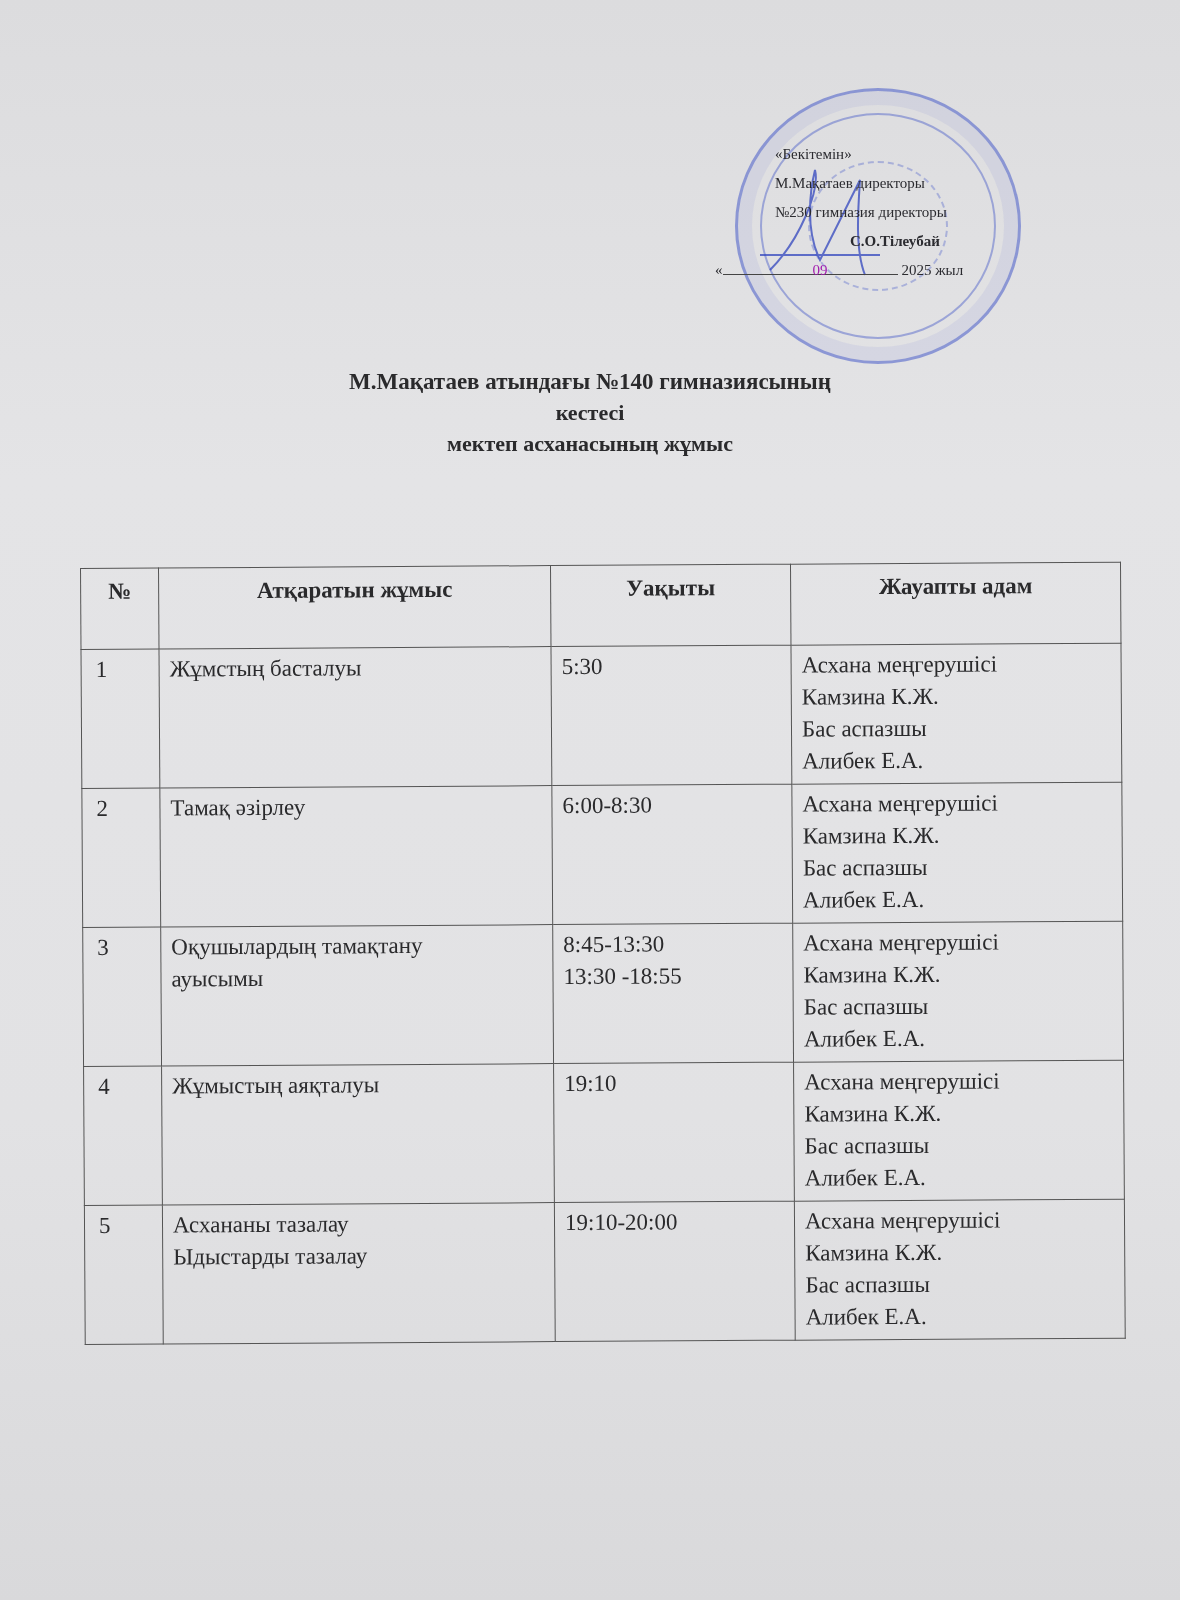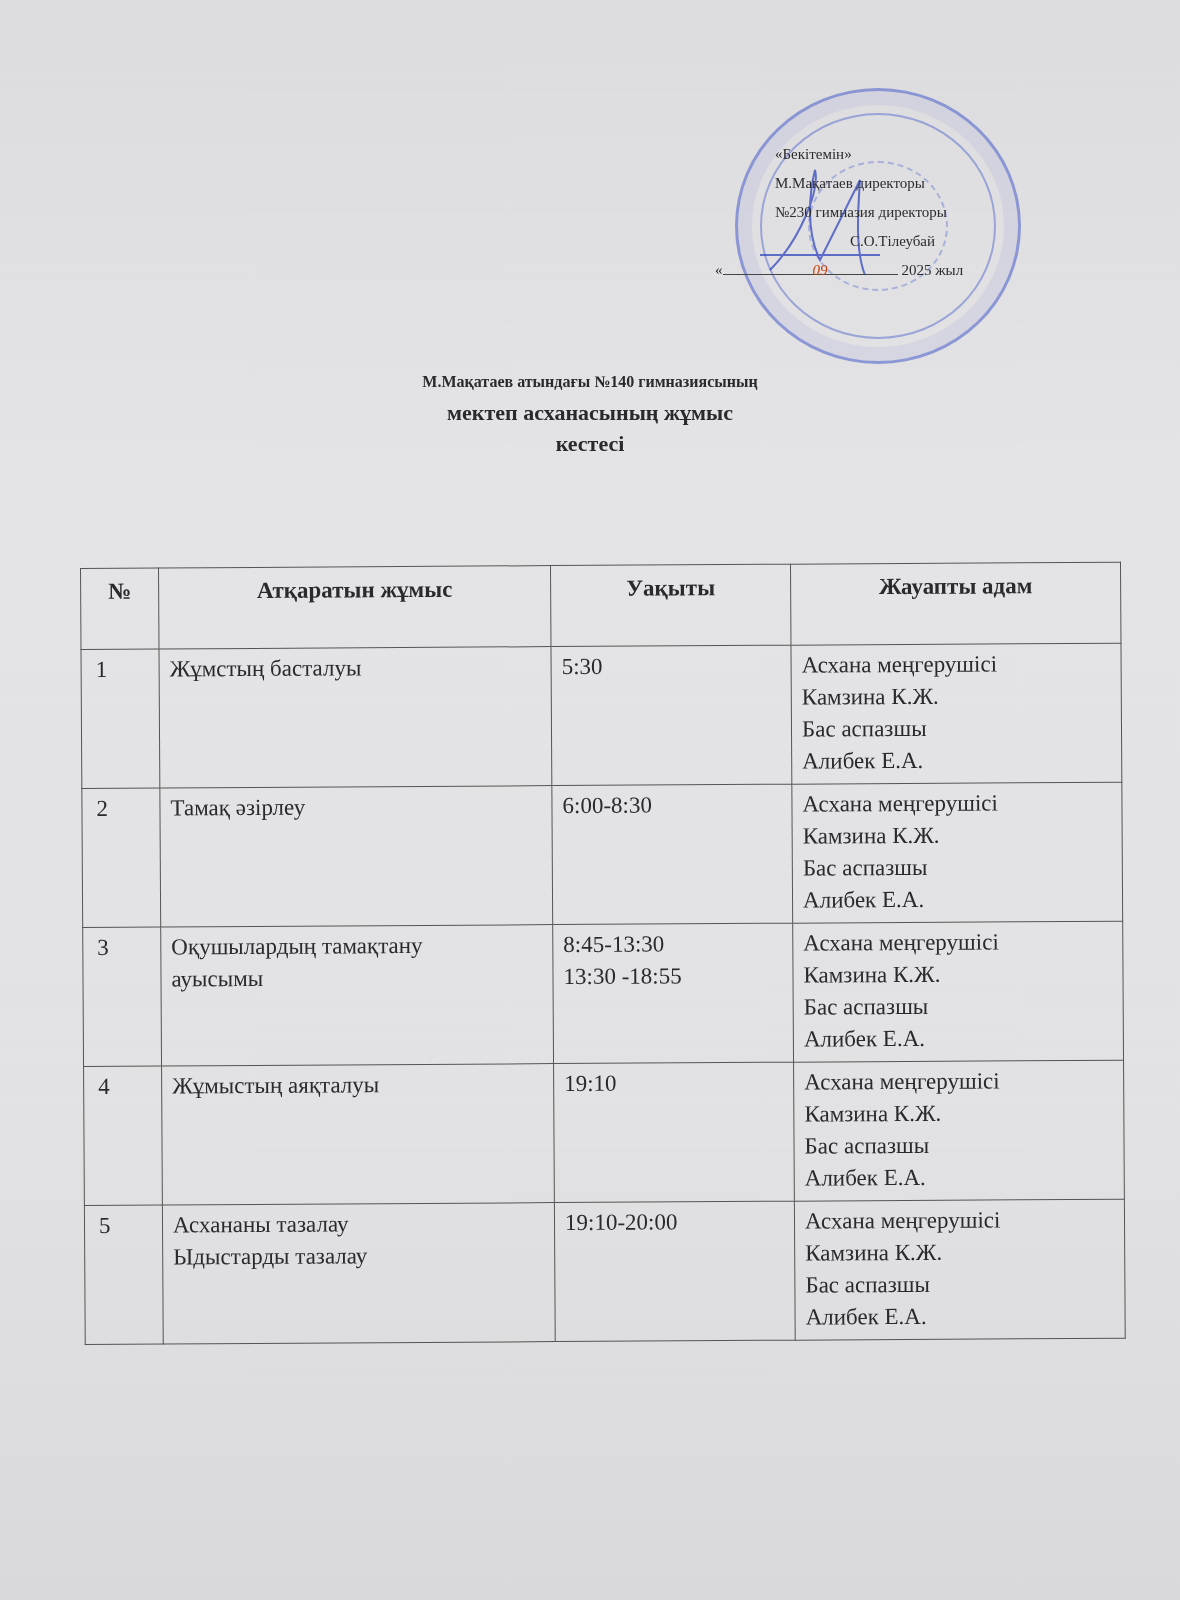--- a/index.html
+++ b/index.html
@@ -25,33 +25,33 @@
       border-radius: 50%; border: 2px dashed rgba(70, 90, 200, 0.35);
     }
     .signature {
       position: absolute; left: 760px; top: 160px; width: 140px; height: 130px;
     }
     .approval {
       position: absolute; left: 775px; top: 140px;
       font-size: 15px; line-height: 29px; color: #2b2b30;
     }
     .approval .line { display: block; white-space: nowrap; }
-    .approval .indent { padding-left: 75px; }
+    .approval .indent { padding-left: 75px; font-weight: bold; }
     .approval .date-line { position: relative; }
     .approval .date-blank {
       display: inline-block; width: 175px; border-bottom: 1px solid #444; height: 18px;
       vertical-align: baseline; margin-right: 4px;
     }
     .title {
       position: absolute; left: 0; top: 366px; width: 1180px;
       text-align: center; font-weight: bold; font-size: 22px; line-height: 31px;
       color: #2a2a2c;
     }
     .title .tline { display: block; }
-    .title .tline.first { font-size: 16px; }
+    .title .tline.first { font-size: 23px; }
     .table-wrap {
       position: absolute; left: 80px; top: 568px; width: 1045px;
       transform: rotate(-0.35deg); transform-origin: left top;
     }
     table {
       border-collapse: collapse; width: 1040px; table-layout: fixed;
       font-size: 23px; color: #2a2a2c;
     }
     td, th {
       border: 1.5px solid #555; vertical-align: top; padding: 4px 10px;
@@ -71,28 +71,28 @@
 <svg class="signature" viewBox="0 0 140 130">
   <path d="M10 110 C 40 80, 60 30, 55 10 C 50 30, 45 70, 60 100 C 70 80, 90 40, 100 20 C 98 50, 95 90, 105 115 M 0 95 L 120 95" fill="none" stroke="rgba(50,70,190,0.75)" stroke-width="2"></path>
 </svg>
 
 <div class="approval">
   <span class="line">«Бекітемін»</span>
   <span class="line">М.Мақатаев директоры</span>
   <span class="line">№230 гимназия директоры</span>
   <span class="line indent">С.О.Тілеубай</span>
   <span class="line date-line" style="margin-left:-60px">
-    <span>«</span><span class="date-blank"><span style="margin-left:90px;font-style:italic;color:#c2410c">09</span></span><span>2025 жыл</span>
+    <span>«</span><span class="date-blank"><span style="margin-left:90px;color:#a21caf">09</span></span><span>2025 жыл</span>
   </span>
 </div>
 
 <div class="title">
   <span class="tline first">М.Мақатаев атындағы №140 гимназиясының</span>
+  <span class="tline">кестесі</span>
   <span class="tline">мектеп асханасының жұмыс</span>
-  <span class="tline">кестесі</span>
 </div>
 
 <div class="table-wrap">
   <table>
     <colgroup>
         <col class="c1">
         <col class="c2">
         <col class="c3">
         <col class="c4">
       </colgroup>

